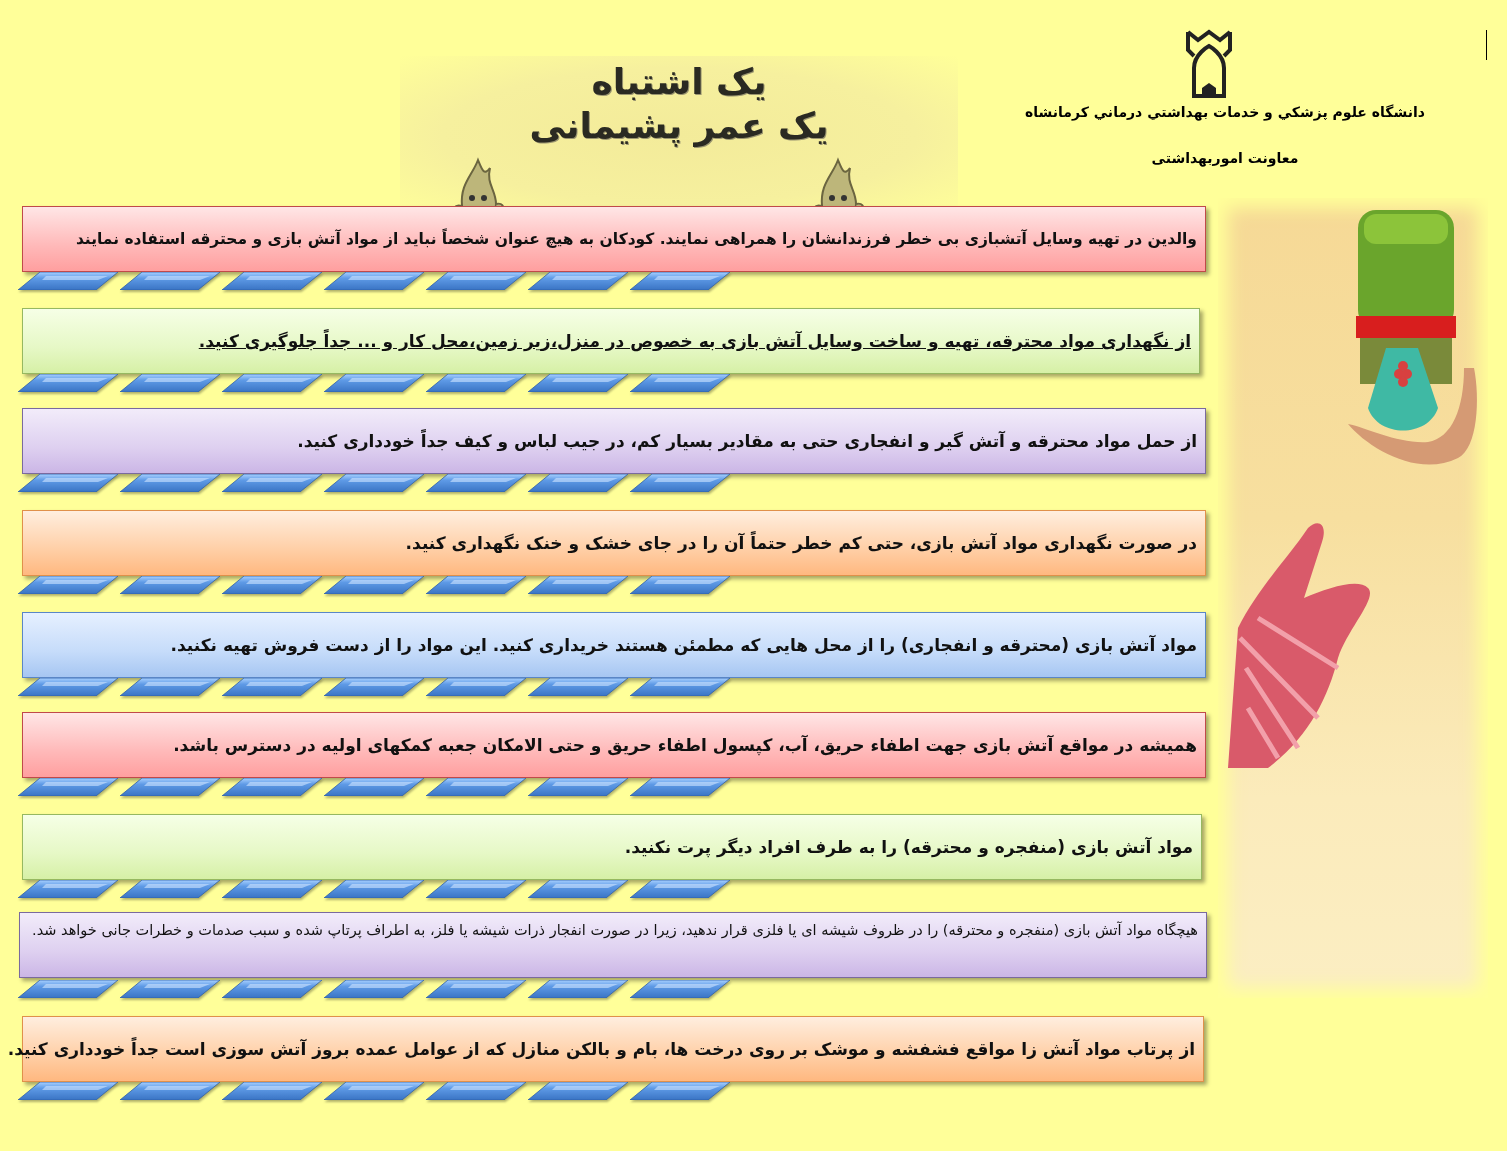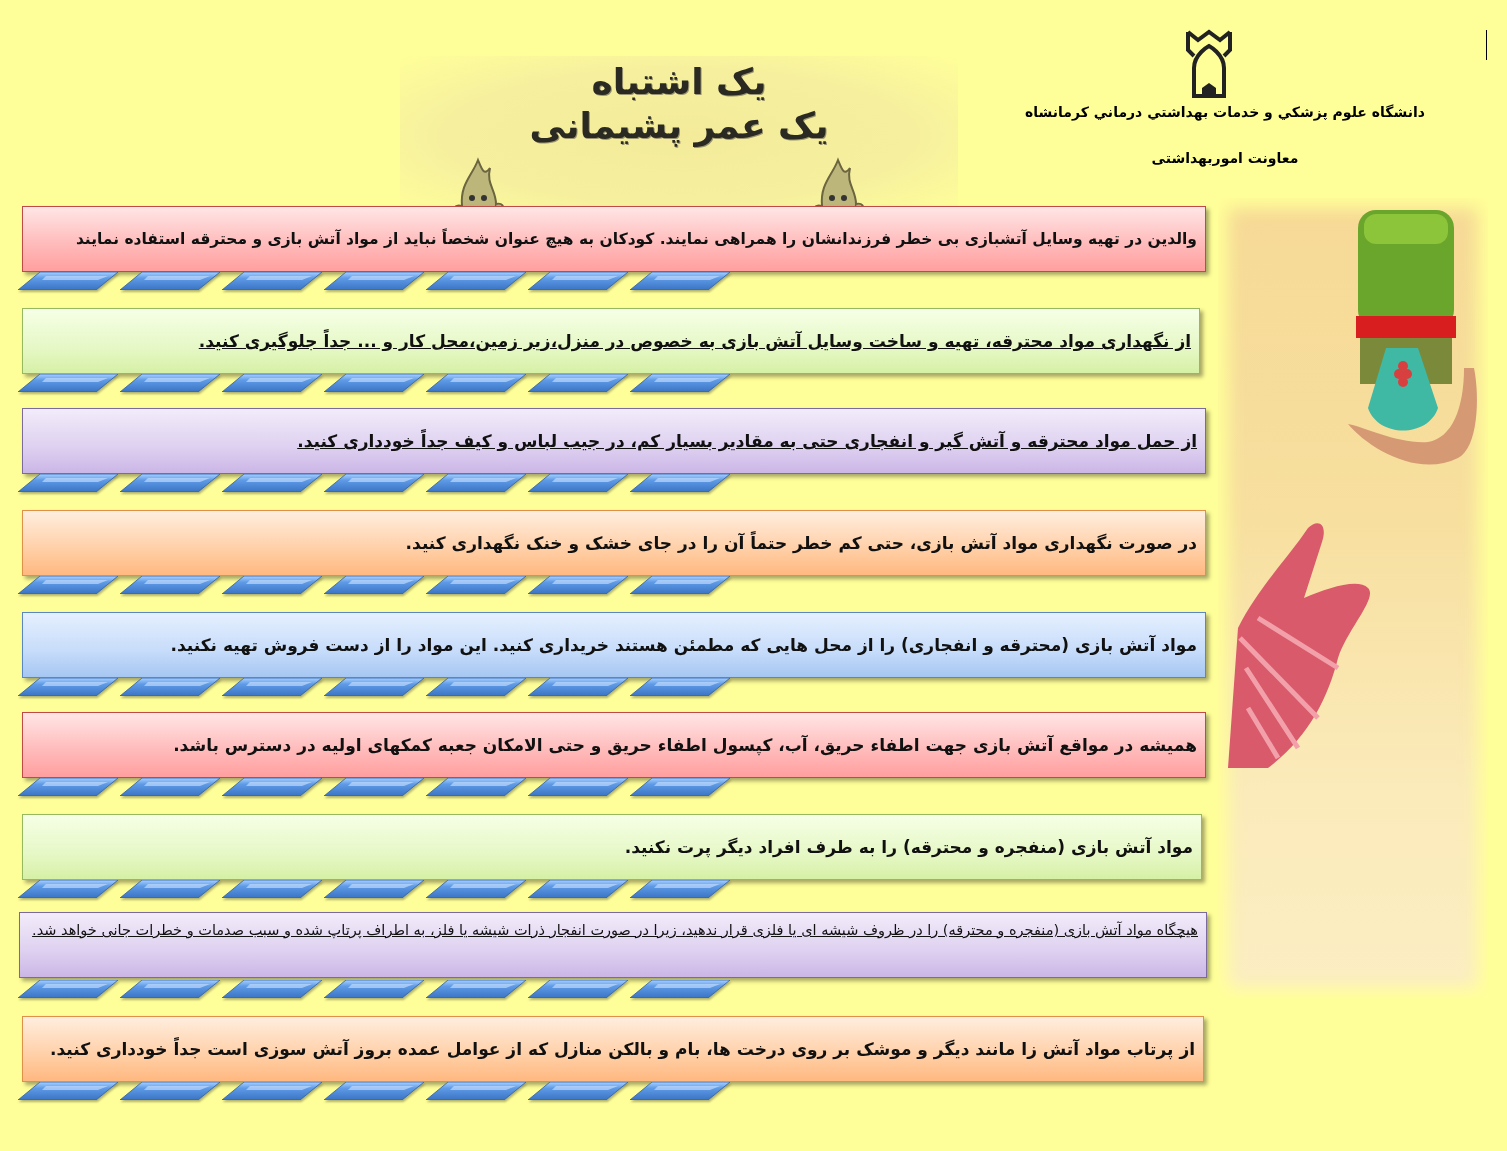--- a/index.html
+++ b/index.html
@@ -60,21 +60,21 @@
     .tip {
       position: absolute; left: 22px; width: 1184px; height: 66px;
       border: 1px solid #b36060; direction: rtl;
       box-shadow: 3px 3px 4px rgba(0,0,0,0.35);
       display: flex; align-items: center; padding: 0 8px;
       font-weight: bold; color: #111; font-size: 17px;
     }
     .tip .tip-text { white-space: nowrap; }
     .tip.red { background: linear-gradient(180deg, #ffe6e6 0%, #ffb9b9 60%, #ff9f9f 100%); border-color: #c04a4a; }
     .tip.green { background: linear-gradient(180deg, #f6ffe6 0%, #e6f8c6 60%, #d6f0a6 100%); border-color: #96b860; }
-    .tip.purple { background: linear-gradient(180deg, #f2ecfa 0%, #ded0f0 60%, #cbb6e6 100%); border-color: #7a6a9e; text-decoration: underline; }
+    .tip.purple { background: linear-gradient(180deg, #f2ecfa 0%, #ded0f0 60%, #cbb6e6 100%); border-color: #7a6a9e; }
     .tip.orange { background: linear-gradient(180deg, #ffeedf 0%, #ffcfa6 60%, #ffb880 100%); border-color: #e0904a; }
     .tip.blue { background: linear-gradient(180deg, #e6f0ff 0%, #c6dcfa 60%, #a6c6f2 100%); border-color: #5a86c6; padding-left: 10px; }
     .tip.small { font-weight: normal; font-size: 14.5px; align-items: flex-start; padding-top: 4px; line-height: 26px; }
     .tip.small .tip-text { white-space: normal; }
 
     
     .chevrons { position: absolute; left: 18px; height: 20px; width: 730px; }
     .chev {
       position: absolute; top: 0; width: 100px; height: 18px;
       filter: drop-shadow(1px 2px 1px rgba(0,0,0,0.3));
@@ -794,21 +794,21 @@
           <stop offset="0.35" stop-color="#5e9ae6"></stop>
           <stop offset="1" stop-color="#3a74c4"></stop>
         </linearGradient>
       </defs>
       <polygon points="22,0 100,0 78,18 0,18" fill="url(#cg6)" stroke="#2f5fa8" stroke-width="0.8"></polygon>
       <polygon points="28,4 90,4 80,8 24,8" fill="#cfe4ff" opacity="0.6"></polygon>
     </svg>
   </div>
 
 <div class="tip orange" style="top:1016px; width:1182px;">
-  <span class="tip-text">از پرتاب مواد آتش زا مانند دیگر و موشک بر روی درخت ها، بام و بالکن منازل که از عوامل عمده بروز آتش سوزی است جداً خودداری کنید.</span>
+  <span class="tip-text">از پرتاب مواد آتش زا مواقع فشفشه و موشک بر روی درخت ها، بام و بالکن منازل که از عوامل عمده بروز آتش سوزی است جداً خودداری کنید.</span>
 </div>
 <div class="chevrons" style="top:1082px;">
     <svg class="chev" viewBox="0 0 100 18" style="left: 0px;">
       <defs>
         <linearGradient id="cg0" x1="0" y1="0" x2="0" y2="1">
           <stop offset="0" stop-color="#a8d0ff"></stop>
           <stop offset="0.35" stop-color="#5e9ae6"></stop>
           <stop offset="1" stop-color="#3a74c4"></stop>
         </linearGradient>
       </defs>

